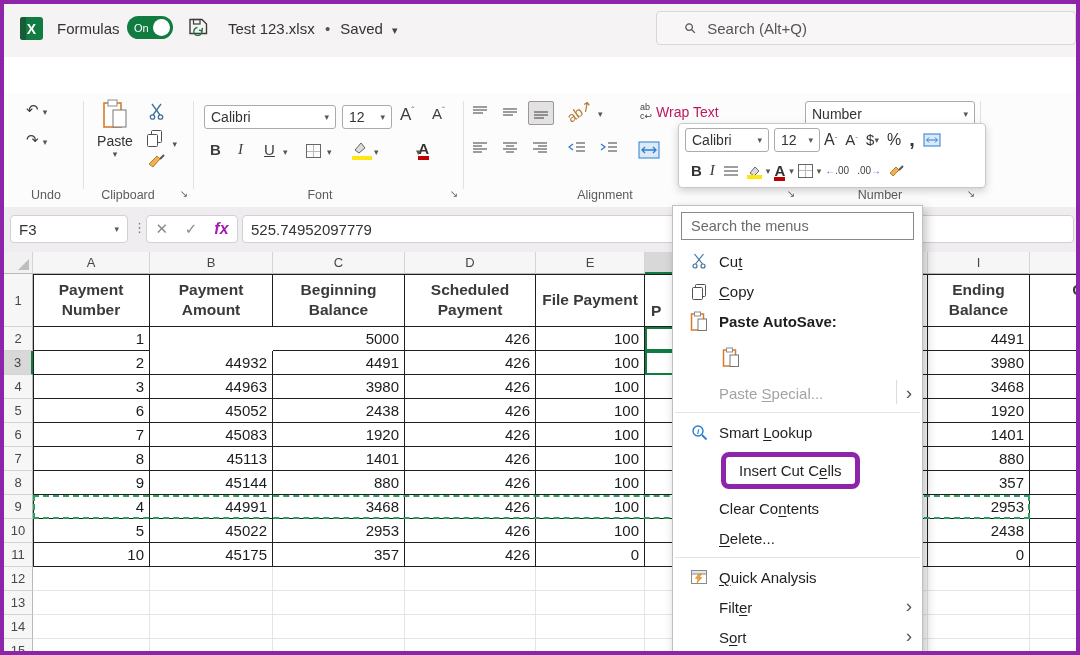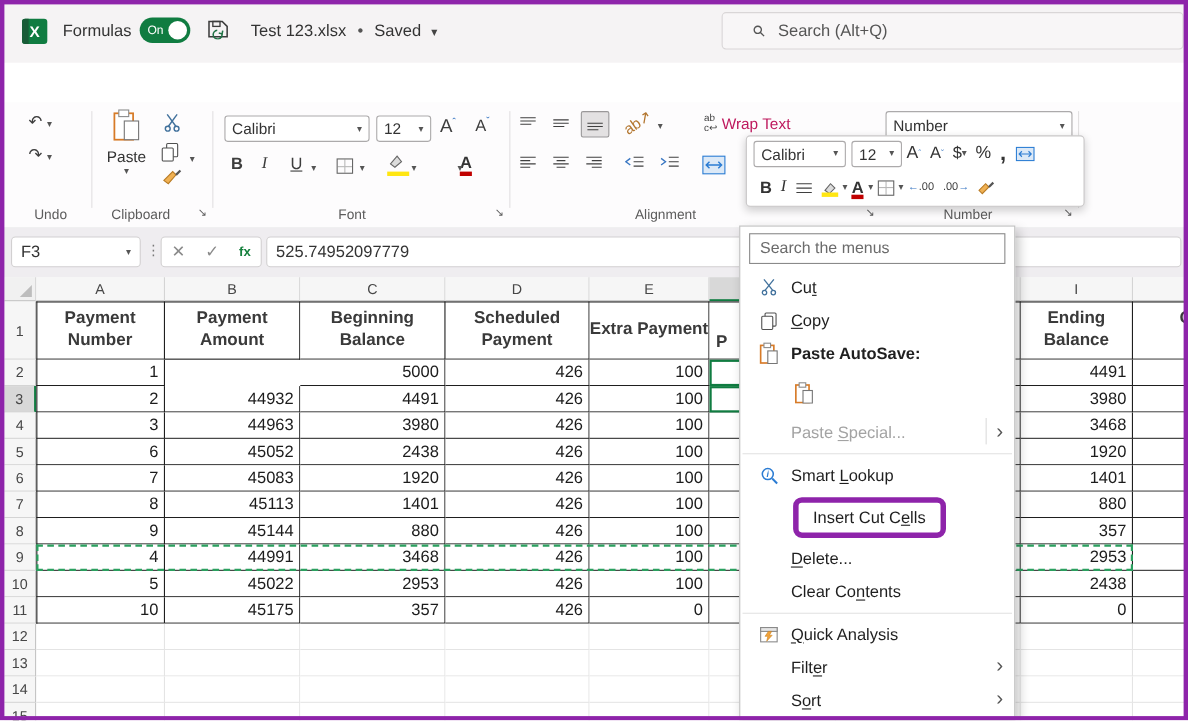--- a/index.html
+++ b/index.html
@@ -53,21 +53,21 @@
            border-radius:4px;box-shadow:0 3px 8px rgba(0,0,0,.18);z-index:40;}
   #minibar .row{display:flex;align-items:center;height:31px;padding-left:6px;}
   #minibar .combo{height:24px;}
   .mbtn{margin:0 4px;font-size:15px;color:#333;display:flex;align-items:center;}
   
   #formulabar{position:absolute;left:0;top:207px;width:1080px;height:45px;background:#efedf0;border-bottom:1px solid #cfcdce;}
   .fb-box{position:absolute;top:8px;height:28px;background:#fff;border:1px solid #d2d0d1;border-radius:4px;box-sizing:border-box;
           display:flex;align-items:center;font-size:15px;color:#333;}
   #namebox{left:10px;width:118px;justify-content:space-between;padding:0 8px;}
   #fxbox{left:146px;width:92px;justify-content:space-around;color:#8a8a8a;}
-  #fxbox .fx{font-weight:bold;color:#15803d;font-size:12px;}
+  #fxbox .fx{font-style:italic;font-weight:bold;color:#a21caf;font-size:16px;}
   #formula-input{left:242px;width:832px;padding:0 8px;}
   #fb-dots{position:absolute;left:133px;top:13px;color:#777;font-size:13px;letter-spacing:0;}
   
   #sheetbg{position:absolute;left:0;top:252px;width:1080px;height:403px;background:#fff;}
   #sheet{position:absolute;left:0;top:0;width:1080px;height:655px;}
   #sheet>div{position:absolute;box-sizing:border-box;}
   .ch{background:#f6f6f6;border-right:1px solid #d4d4d4;border-bottom:1px solid #b9b9b9;color:#474747;font-size:13px;
       display:flex;align-items:center;justify-content:center;}
   .ch.selhdr{background:#d8d8d8;border-bottom:2px solid #107C41;}
   .rh{background:#f6f6f6;border-right:1px solid #b9b9b9;border-bottom:1px solid #d4d4d4;color:#474747;font-size:13px;
@@ -399,21 +399,21 @@
       <div class="rh" style="left: 4px; top: 519px; width: 29px; height: 24px;">10</div>
       <div class="rh" style="left: 4px; top: 543px; width: 29px; height: 24px;">11</div>
       <div class="rh" style="left: 4px; top: 567px; width: 29px; height: 24px;">12</div>
       <div class="rh" style="left: 4px; top: 591px; width: 29px; height: 24px;">13</div>
       <div class="rh" style="left: 4px; top: 615px; width: 29px; height: 24px;">14</div>
       <div class="rh" style="left: 4px; top: 639px; width: 29px; height: 24px;">15</div>
       <div class="cell hdrcell" style="left: 33px; top: 274px; width: 117px; height: 53px;">Payment Number</div>
       <div class="cell hdrcell" style="left: 150px; top: 274px; width: 123px; height: 53px;">Payment Amount</div>
       <div class="cell hdrcell" style="left: 405px; top: 274px; width: 131px; height: 53px;">Scheduled Payment</div>
       <div class="cell hdrcell" style="left: 273px; top: 274px; width: 132px; height: 53px;">Beginning Balance</div>
-      <div class="cell hdrcell" style="left: 536px; top: 274px; width: 109px; height: 53px;">Extra Payment</div>
+      <div class="cell hdrcell" style="left: 536px; top: 274px; width: 109px; height: 53px;">File Payment</div>
       <div class="cell hdrcell fhdr" style="left: 645px; top: 274px; width: 115px; height: 53px;">P</div>
       <div class="cell hdrcell" style="left: 760px; top: 274px; width: 168px; height: 53px;"></div>
       <div class="cell hdrcell" style="left: 928px; top: 274px; width: 102px; height: 53px;">Ending Balance</div>
       <div class="cell hdrcell" style="left: 1030px; top: 274px; width: 120px; height: 53px;">Cum
 Int</div>
       <div class="cell datacell" style="left: 33px; top: 327px; width: 117px; height: 24px;">1</div>
       <div class="cell datacell" style="left: 273px; top: 327px; width: 132px; height: 24px;">5000</div>
       <div class="cell datacell" style="left: 405px; top: 327px; width: 131px; height: 24px;">426</div>
       <div class="cell datacell" style="left: 536px; top: 327px; width: 109px; height: 24px;">100</div>
       <div class="cell datacell" style="left: 645px; top: 327px; width: 115px; height: 24px;"></div>
@@ -602,25 +602,25 @@
             </svg>
           </span>
           <span class="mi-txt">Smart <u>L</u>ookup</span>
         </div>
         <div class="mi hl">
           <span class="mi-ic"></span>
           <span class="mi-txt hlbox">Insert Cut C<u>e</u>lls</span>
         </div>
         <div class="mi">
           <span class="mi-ic"></span>
+          <span class="mi-txt">Clear Co<u>n</u>tents</span>
+        </div>
+        <div class="mi">
+          <span class="mi-ic"></span>
           <span class="mi-txt"><u>D</u>elete...</span>
-        </div>
-        <div class="mi">
-          <span class="mi-ic"></span>
-          <span class="mi-txt">Clear Co<u>n</u>tents</span>
         </div>
         <div class="msep"></div>
         <div class="mi">
           <span class="mi-ic">
             <svg width="18" height="16">
               <rect x="1.5" y="1.5" width="15" height="13" fill="#fff" stroke="#8a8a8a"></rect>
               <rect x="1.5" y="1.5" width="15" height="3.5" fill="#e6e6e6" stroke="#8a8a8a"></rect>
               <path d="M8.5 5 L5.5 9.5 H8 L7 14 L12 8.5 H9.5 L11.5 5 Z" fill="#f2a33a" stroke="#c77f1d" stroke-width="0.5"></path>
             </svg>
           </span>

